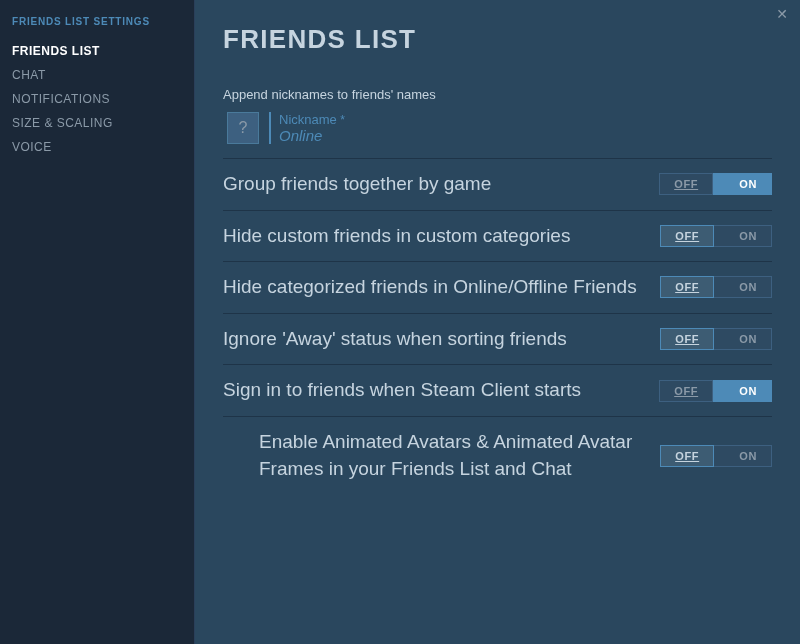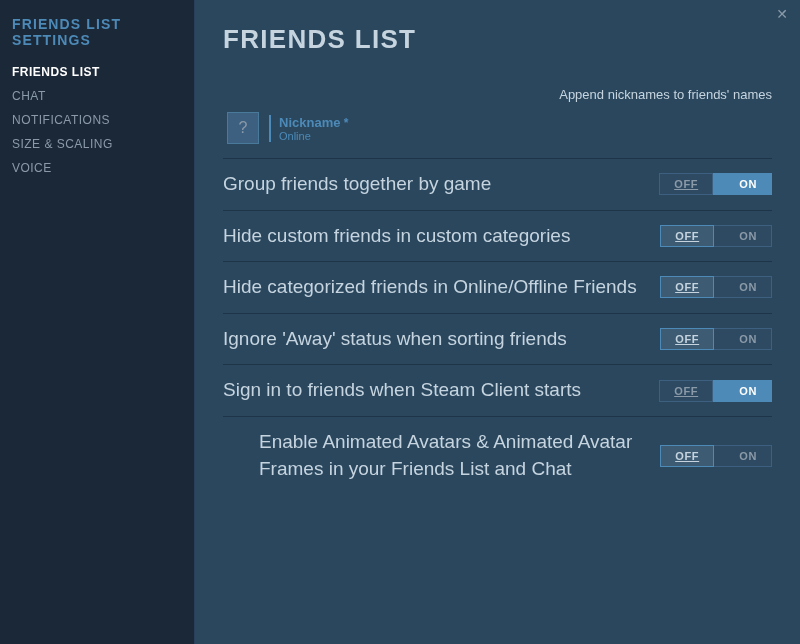--- a/index.html
+++ b/index.html
@@ -36,21 +36,21 @@
 
     
     .sidebar {
       width: 195px;
       background: #1b2838;
       padding: 16px 0 16px 12px;
       flex-shrink: 0;
       border-right: 1px solid #2a3f5a;
     }
     .sidebar-header {
-      font-size: 14px;
+      font-size: 10px;
       color: #4d8ab7;
       font-weight: bold;
       letter-spacing: 0.08em;
       margin-bottom: 12px;
       text-transform: uppercase;
     }
     .sidebar-item {
       padding: 5px 8px 5px 0;
       font-size: 12px;
       color: #8b9aa8;
@@ -98,21 +98,20 @@
 
     
     .nickname-row {
       padding: 10px 0 14px 0;
       border-bottom: 1px solid #1e3448;
     }
     .nickname-desc {
       font-size: 13px;
       color: #c6d4df;
       margin-bottom: 10px;
-      text-align: right;
     }
     .nickname-preview {
       display: flex;
       align-items: center;
       gap: 10px;
       margin-left: 4px;
     }
     .avatar-placeholder {
       width: 32px;
       height: 32px;
@@ -127,29 +126,30 @@
     }
     .nickname-text-block {
       display: flex;
       flex-direction: column;
       border-left: 2px solid #4d8ab7;
       padding-left: 8px;
     }
     .nickname-name {
       font-size: 13px;
       color: #4d8ab7;
-      font-weight: bold;
+      font-weight: normal;
     }
     .nickname-name span.asterisk {
       color: #4d8ab7;
       font-size: 12px;
     }
     .nickname-status {
-      font-size: 11px;
-      color: #4d8ab7;
+      font-size: 15px;
+      color: #4d8ab7;
+      font-style: italic;
     }
 
     
     .toggle-group {
       display: flex;
       align-items: center;
       flex-shrink: 0;
     }
     .toggle-btn {
       padding: 4px 14px;

